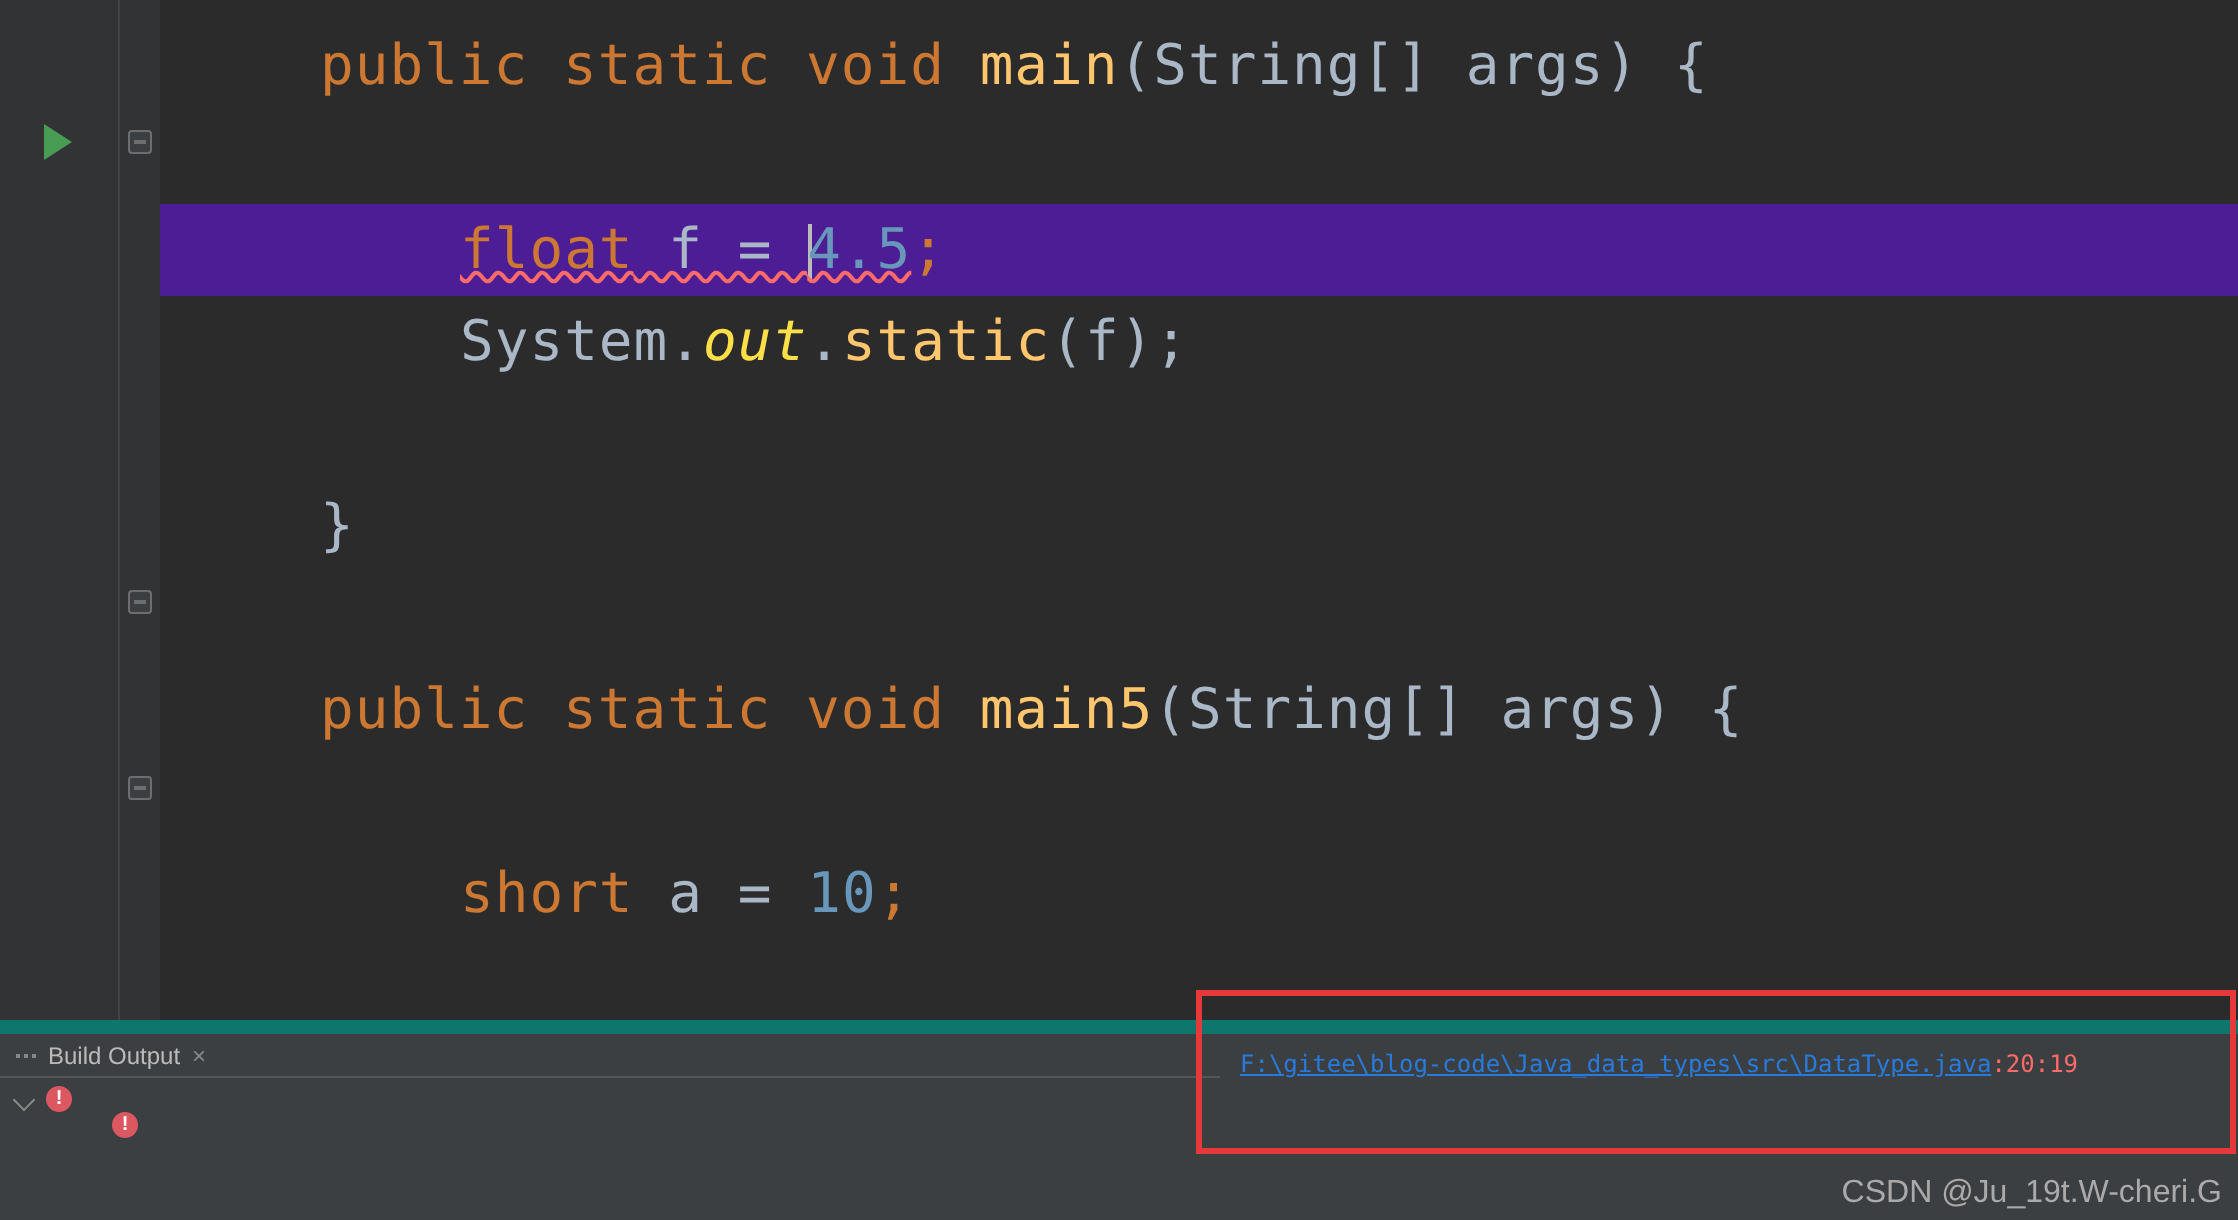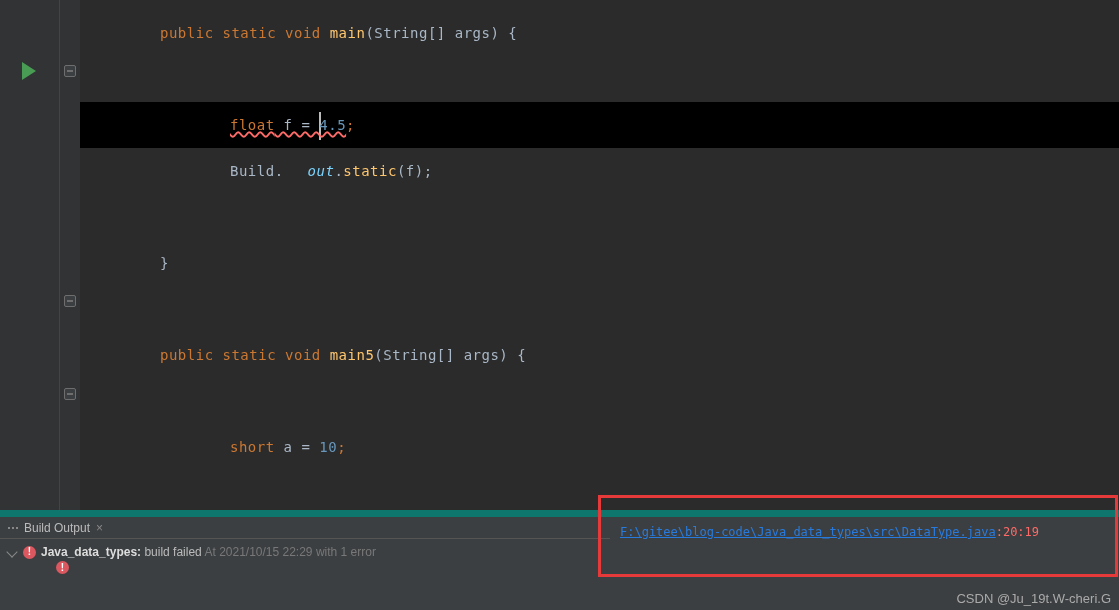--- a/index.html
+++ b/index.html
@@ -58,40 +58,40 @@
       width: 6px;
       height: 2px;
       background: #6e6e6e;
     }
     .fold-1 { top: 65px; }
     .fold-2 { top: 295px; }
     .fold-3 { top: 388px; }
     .code-content {
       flex: 1;
       padding-top: 10px;
-      font-size: 14px;
+      font-size: 28px;
       line-height: 46px;
       letter-spacing: 0.5px;
     }
     .code-line {
       height: 46px;
       white-space: pre;
       padding-left: 80px;
     }
     .code-line.indent2 { padding-left: 150px; }
     .kw { color: #cc7832; }
     .type { color: #cc7832; }
     .method { color: #ffc66d; }
-    .static-field { color: #7dd3fc; font-style: italic; margin-left: 24px; }
+    .static-field { color: #fde047; font-style: italic; }
     .num { color: #6897bb; }
     .err-underline {
       text-decoration: underline wavy #ff6b68;
       text-decoration-thickness: 2px;
     }
-    .caret-line { background: #000000; }
+    .caret-line { background: #4c1d95; }
     .cursor {
       display: inline-block;
       width: 2px;
       height: 28px;
       background: #bbb;
       vertical-align: middle;
       margin-right: -2px;
     }
     .panel-area {
       height: 108px;
@@ -193,41 +193,41 @@
       top: 495px;
       width: 520px;
       height: 82px;
       pointer-events: none;
     }
     .watermark {
       position: absolute;
       right: 8px;
       bottom: 4px;
       color: #aaa;
-      font-size: 13px;
+      font-size: 16px;
       font-family: Arial, sans-serif;
     }
   </style>
 </head>
 <body>
 
 <div class="editor-area">
   <div class="gutter">
     <div class="run-icon"></div>
   </div>
   <div class="fold-region">
     <div class="fold-marker fold-1"></div>
     <div class="fold-marker fold-2"></div>
     <div class="fold-marker fold-3"></div>
   </div>
   <div class="code-content">
     <div class="code-line"><span class="kw">public</span> <span class="kw">static</span> <span class="kw">void</span> <span class="method">main</span><span>(String[] </span><span>args</span><span>) {</span></div>
     <div class="code-line"></div>
     <div class="code-line indent2 caret-line"><span class="type err-underline">float</span><span class="err-underline"> f = </span><span class="cursor"></span><span class="num err-underline">4.5</span><span class="kw">;</span></div>
-    <div class="code-line indent2"><span>Build</span><span>.</span><span class="static-field">out</span><span>.</span><span class="method">static</span><span>(f);</span></div>
+    <div class="code-line indent2"><span>System</span><span>.</span><span class="static-field">out</span><span>.</span><span class="method">static</span><span>(f);</span></div>
     <div class="code-line"></div>
     <div class="code-line"><span>}</span></div>
     <div class="code-line"></div>
     <div class="code-line"><span class="kw">public</span> <span class="kw">static</span> <span class="kw">void</span> <span class="method">main5</span><span>(String[] </span><span>args</span><span>) {</span></div>
     <div class="code-line"></div>
     <div class="code-line indent2"><span class="type">short</span><span> a = </span><span class="num">10</span><span class="kw">;</span></div>
   </div>
 </div>
 
 <div class="panel-area">
@@ -238,21 +238,20 @@
           <div class="tab-dot"></div>
           <div class="tab-dot"></div>
       </div>
       <span class="tab-label">Build Output</span>
       <span class="tab-close">×</span>
     </div>
     <div class="build-tree">
       <div class="tree-row">
         <span class="chevron"></span>
         <span class="err-circle">!</span>
-        <span><span class="bold">Java_data_types:</span><span> build failed</span><span class="dim"> At 2021/10/15 22:29 with 1 error</span></span>
       </div>
       <div class="tree-row tree-indent2">
         <span class="err-circle">!</span>
       </div>
     </div>
   </div>
   <div class="panel-right">
     <div><span class="err-link">F:\gitee\blog-code\Java_data_types\src\DataType.java</span><span class="err-loc">:20:19</span></div>
 
   </div>

